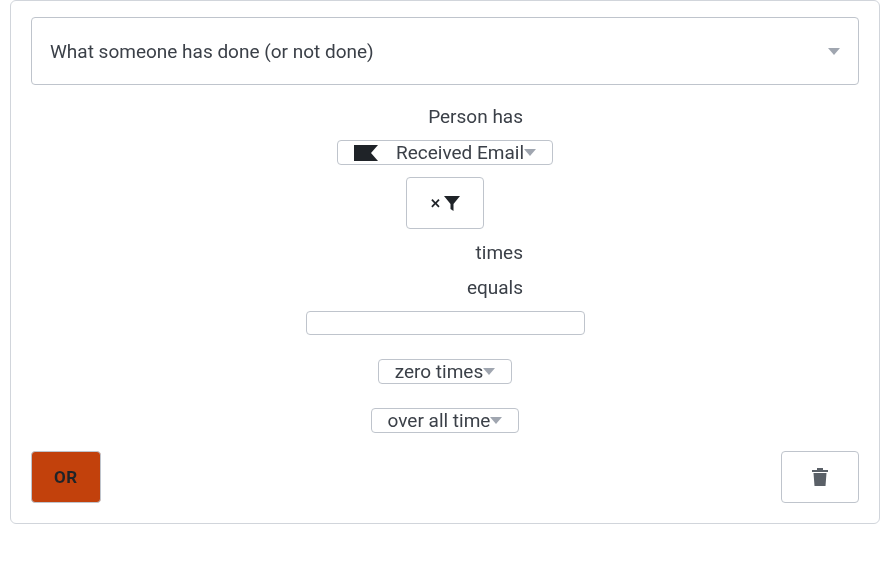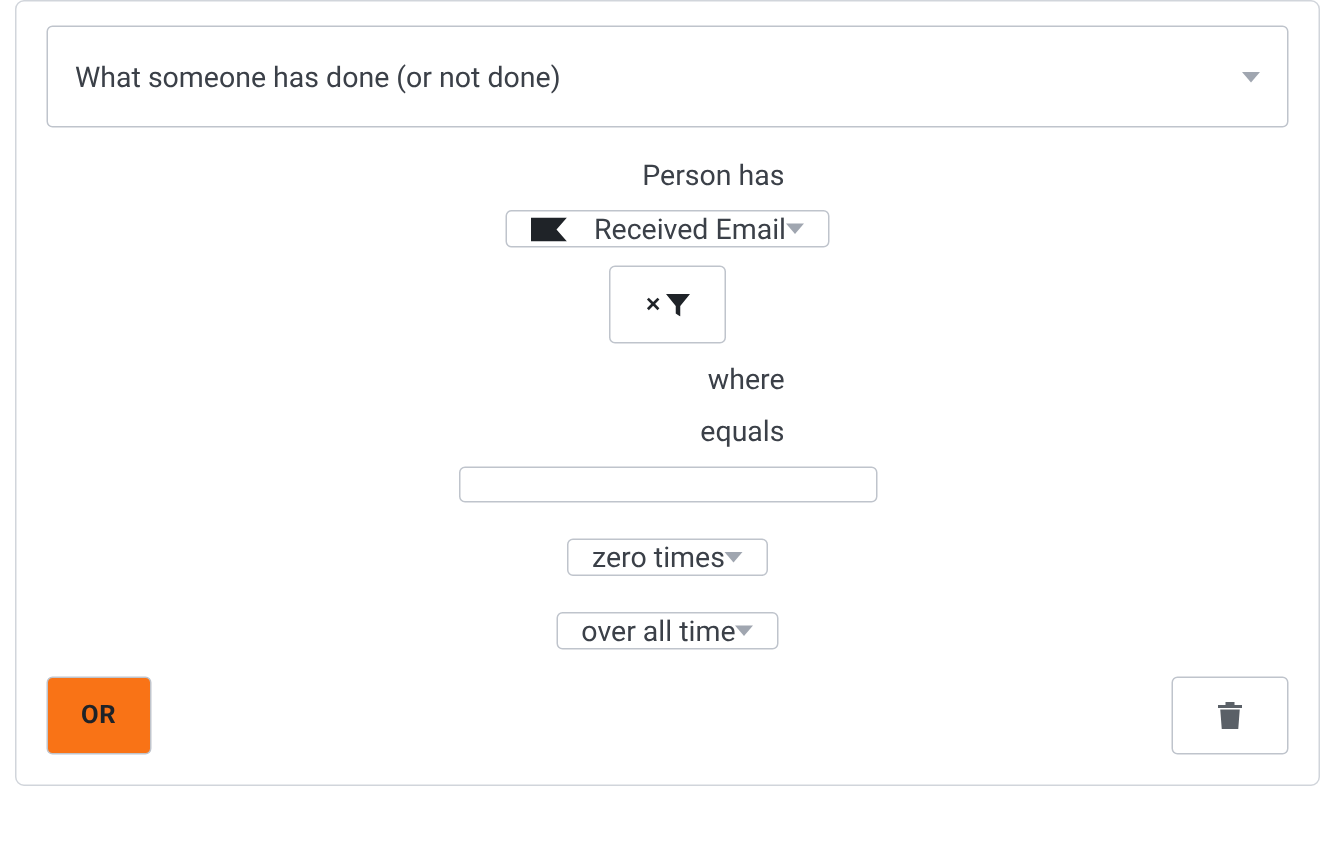--- a/index.html
+++ b/index.html
@@ -121,21 +121,21 @@
       margin-top: 18px;
     }
     .or-btn {
       height: 52px;
       padding: 0 22px;
       border: 1px solid #bfc4cc;
       border-radius: 4px;
       font-size: 17px;
       font-weight: 700;
       color: #1f2328;
-      background: #f97316;
+      background: #c2410c;
       cursor: pointer;
       display: flex;
       align-items: center;
       justify-content: flex-start;
       letter-spacing: 0.5px;
     }
     .delete-btn {
       width: 78px;
       height: 52px;
       border: 1px solid #bfc4cc;
@@ -175,21 +175,21 @@
     </div>
     <div class="filter-btn">
       <span class="x-mark">✕</span>
       <svg width="16" height="15" viewBox="0 0 16 15">
         <path d="M0,0 L16,0 L9.5,8 L9.5,15 L6.5,13 L6.5,8 Z" fill="#1f2328"></path>
       </svg>
     </div>
   </div>
 
   <div class="row">
-    <div class="label">where</div>
+    <div class="label">times</div>
   </div>
 
   <div class="row">
     <div class="label">equals</div>
     <input type="text" class="input-box" value="" style="">
   </div>
 
   <div class="row">
     <div class="label-empty"></div>
     <div class="select-box">

